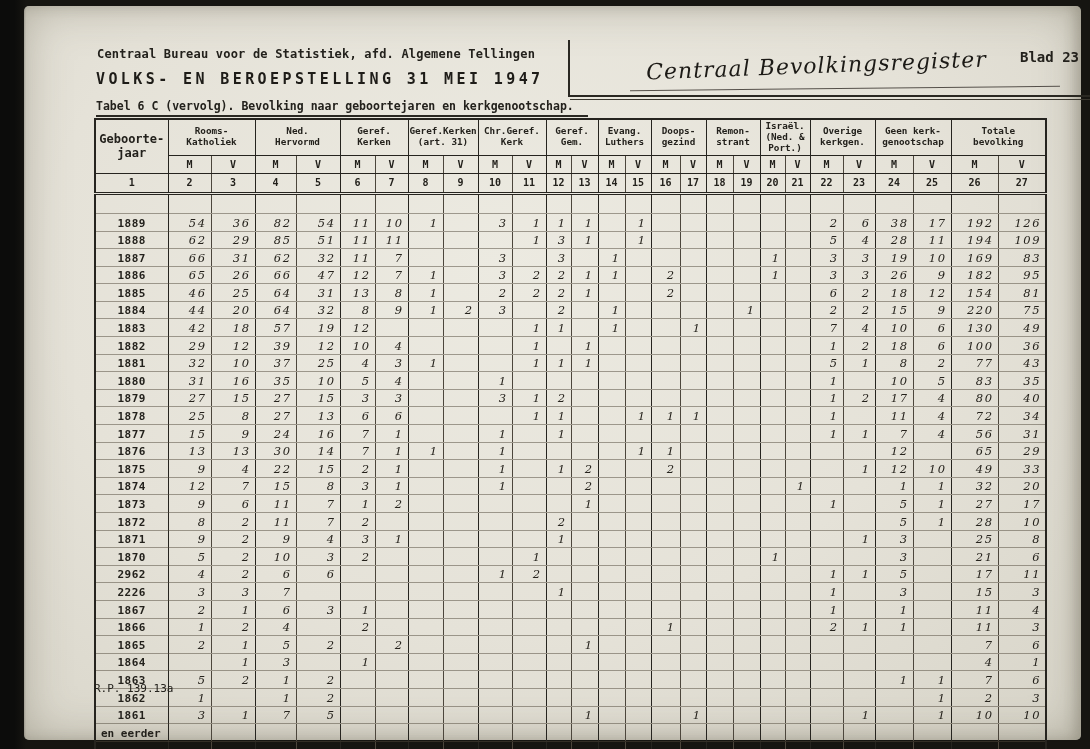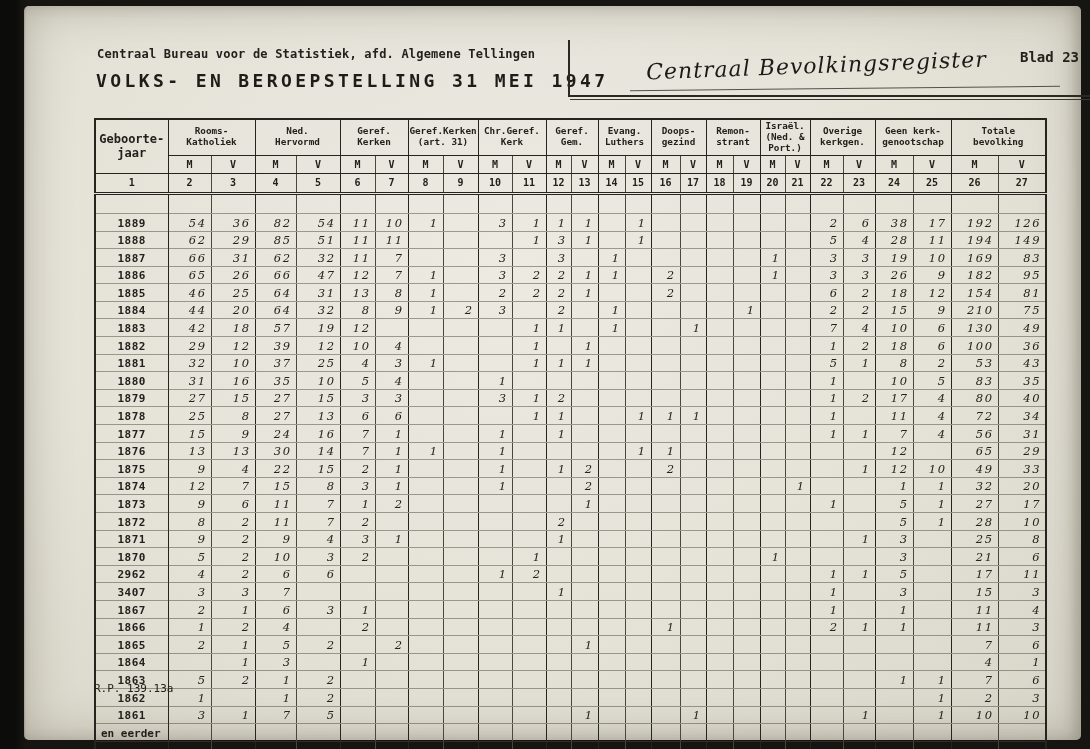--- a/index.html
+++ b/index.html
@@ -7,21 +7,21 @@
   body{width:1090px;height:749px;overflow:hidden;background:#161511;font-family:"DejaVu Sans Mono",monospace;}
   .page{position:relative;width:1090px;height:749px;}
   .paper{position:absolute;left:24px;top:6px;right:9px;bottom:9px;border-radius:5px;
          background:radial-gradient(ellipse at 45% 35%, #eceae1 0%, #e5e2d8 55%, #d7d4c8 100%);
          box-shadow:inset 0 0 45px rgba(95,88,70,.35), inset -6px 0 12px rgba(80,74,60,.25);}
   .edge-left{position:absolute;left:0;top:0;width:26px;height:100%;
          background:linear-gradient(90deg,#0c0c0b 0,#0c0c0b 55%,rgba(12,12,11,0) 100%);}
   .content{position:absolute;left:12px;top:0;width:1090px;height:532px;}
   .content > div{position:absolute;}
   .agency{left:85px;top:47px;font-size:12px;font-weight:bold;color:#23211c;letter-spacing:.2px;}
-  .census-title{left:84px;top:70px;font-size:18px;font-weight:bold;color:#1e1c18;letter-spacing:3.4px;}
+  .census-title{left:84px;top:70px;font-size:15px;font-weight:bold;color:#1e1c18;letter-spacing:3.4px;}
   .caption{left:84px;top:99px;font-size:11.5px;font-weight:bold;color:#23211c;
            border-bottom:2px solid #2a2822;padding-bottom:2px;padding-right:14px;}
   .divider-v{left:556px;top:40px;width:2px;height:57px;background:#2a2822;}
   .handwriting{left:634px;top:53px;font-family:"DejaVu Serif",serif;font-style:italic;font-size:22px;
            color:#1c1a16;letter-spacing:1px;transform:rotate(-2.2deg);}
   .hw-underline{left:618px;top:88px;width:430px;height:1px;background:#55504a;transform:rotate(-.6deg);}
   .rule-a{left:558px;top:95px;width:524px;height:2px;background:#2a2822;}
   .rule-b{left:558px;top:99px;width:524px;height:1px;background:#3a372f;}
   .blad{left:1008px;top:49px;font-size:14px;font-weight:bold;color:#23211c;}
   .formcode{left:82px;top:682px;font-size:11px;font-weight:normal;color:#23211c;}
@@ -53,20 +53,21 @@
   <div class="edge-left"></div>
   <div class="content">
     <div class="agency">Centraal Bureau voor de Statistiek, afd. Algemene Tellingen</div>
     <div class="census-title">VOLKS- EN BEROEPSTELLING 31 MEI 1947</div>
     <div class="divider-v"></div>
     <div class="handwriting">Centraal Bevolkingsregister</div>
     <div class="hw-underline"></div>
     <div class="rule-a"></div>
     <div class="rule-b"></div>
     <div class="blad">Blad 23</div>
+    <div class="caption">Tabel 6 C (vervolg). Bevolking naar geboortejaren en kerkgenootschap.</div>
     <table class="census">
         <colgroup>
           <col style="width:73px">
           <col style="width:43px">
           <col style="width:44px">
           <col style="width:41px">
           <col style="width:44px">
           <col style="width:35px">
           <col style="width:33px">
           <col style="width:35px">
@@ -259,21 +260,21 @@
             <td class="hw ps"></td>
             <td class="hw gs"></td>
             <td class="hw ps"></td>
             <td class="hw gs"></td>
             <td class="hw ps"></td>
             <td class="hw gs">5</td>
             <td class="hw ps">4</td>
             <td class="hw gs">28</td>
             <td class="hw ps">11</td>
             <td class="hw gs">194</td>
-            <td class="hw ps">149</td>
+            <td class="hw ps">109</td>
           </tr>
           <tr>
             <td class="year">1887</td>
             <td class="hw gs">66</td>
             <td class="hw ps">31</td>
             <td class="hw gs">62</td>
             <td class="hw ps">32</td>
             <td class="hw gs">11</td>
             <td class="hw ps">7</td>
             <td class="hw gs"></td>
@@ -374,21 +375,21 @@
             <td class="hw gs"></td>
             <td class="hw ps"></td>
             <td class="hw gs"></td>
             <td class="hw ps">1</td>
             <td class="hw gs"></td>
             <td class="hw ps"></td>
             <td class="hw gs">2</td>
             <td class="hw ps">2</td>
             <td class="hw gs">15</td>
             <td class="hw ps">9</td>
-            <td class="hw gs">210</td>
+            <td class="hw gs">220</td>
             <td class="hw ps">75</td>
           </tr>
           <tr>
             <td class="year">1883</td>
             <td class="hw gs">42</td>
             <td class="hw ps">18</td>
             <td class="hw gs">57</td>
             <td class="hw ps">19</td>
             <td class="hw gs">12</td>
             <td class="hw ps"></td>
@@ -461,21 +462,21 @@
             <td class="hw gs"></td>
             <td class="hw ps"></td>
             <td class="hw gs"></td>
             <td class="hw ps"></td>
             <td class="hw gs"></td>
             <td class="hw ps"></td>
             <td class="hw gs">5</td>
             <td class="hw ps">1</td>
             <td class="hw gs">8</td>
             <td class="hw ps">2</td>
-            <td class="hw gs">53</td>
+            <td class="hw gs">77</td>
             <td class="hw ps">43</td>
           </tr>
           <tr>
             <td class="year">1880</td>
             <td class="hw gs">31</td>
             <td class="hw ps">16</td>
             <td class="hw gs">35</td>
             <td class="hw ps">10</td>
             <td class="hw gs">5</td>
             <td class="hw ps">4</td>
@@ -813,21 +814,21 @@
             <td class="hw gs"></td>
             <td class="hw ps"></td>
             <td class="hw gs">1</td>
             <td class="hw ps">1</td>
             <td class="hw gs">5</td>
             <td class="hw ps"></td>
             <td class="hw gs">17</td>
             <td class="hw ps">11</td>
           </tr>
           <tr>
-            <td class="year">3407</td>
+            <td class="year">2226</td>
             <td class="hw gs">3</td>
             <td class="hw ps">3</td>
             <td class="hw gs">7</td>
             <td class="hw ps"></td>
             <td class="hw gs"></td>
             <td class="hw ps"></td>
             <td class="hw gs"></td>
             <td class="hw ps"></td>
             <td class="hw gs"></td>
             <td class="hw ps"></td>

